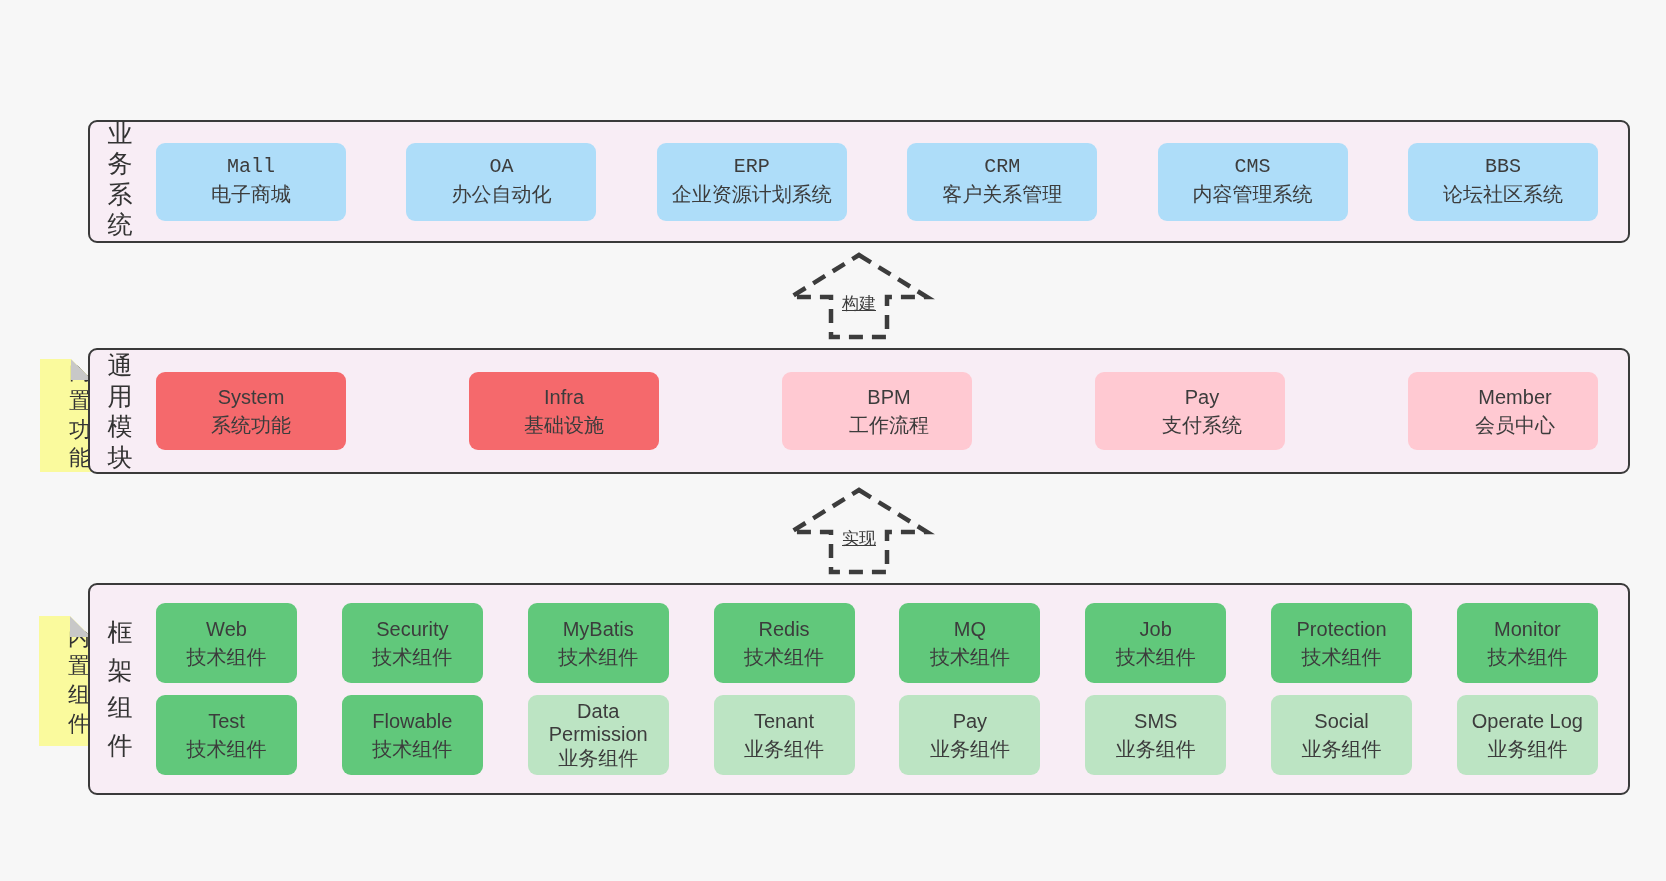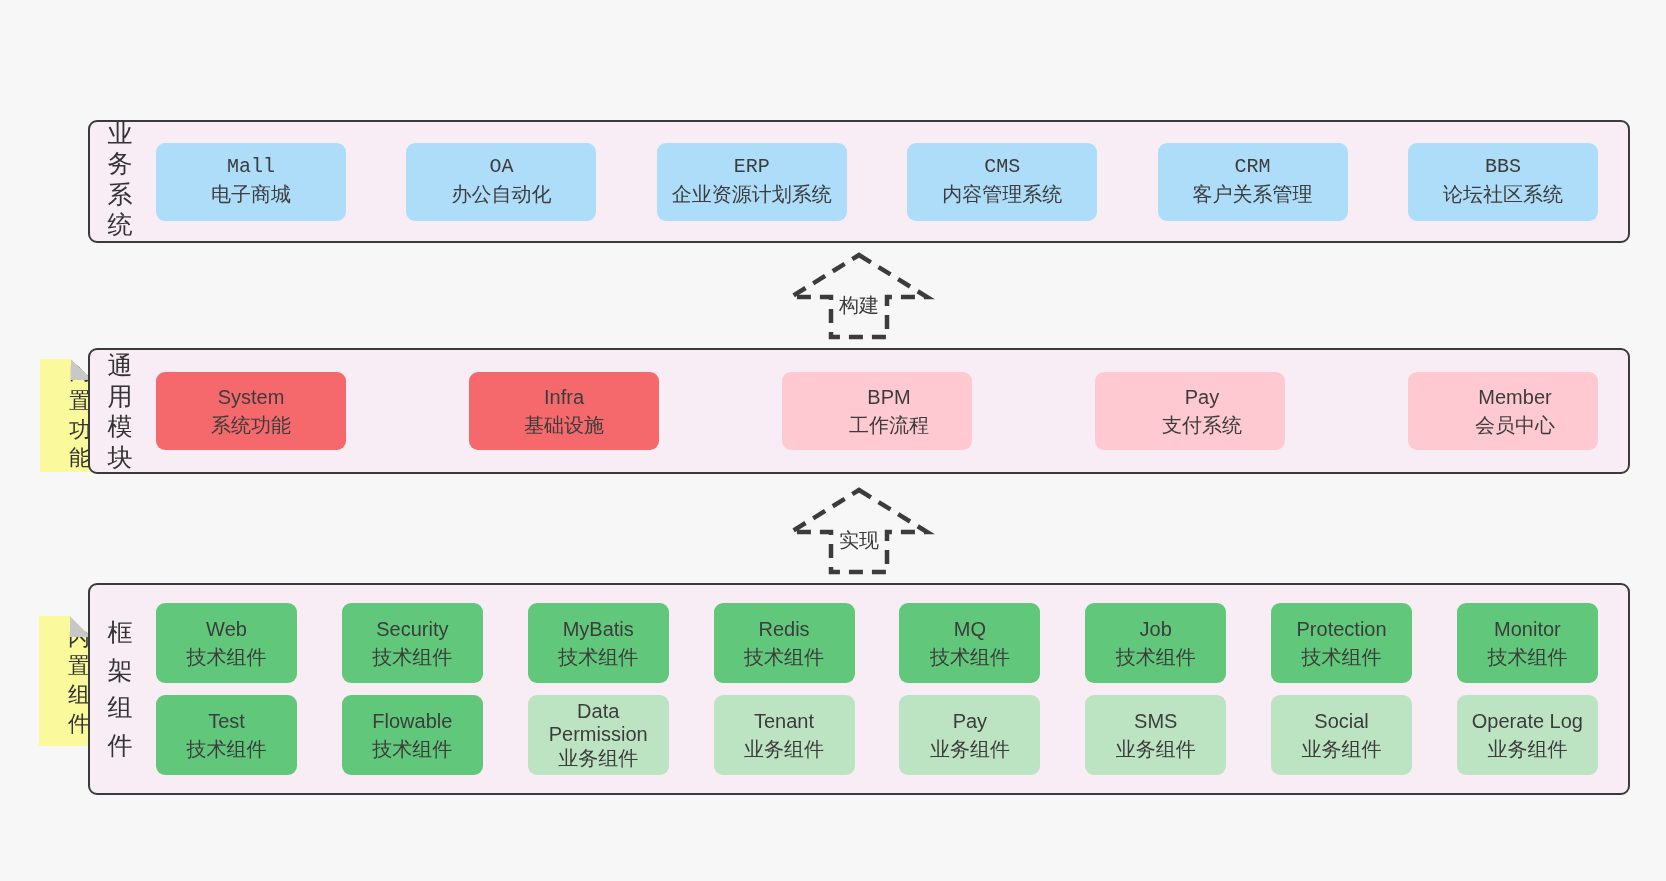--- a/index.html
+++ b/index.html
@@ -79,23 +79,24 @@
     position:absolute; left:88px; width:1542px; height:92px;
     display:flex; justify-content:center;
     z-index:1;
   }
   .arrow-shape { position:relative; width:152px; height:92px; }
   .arrow-shape svg { display:block; }
   .arrow-label {
     position:absolute; left:50%; top:42px;
     transform:translateX(-50%);
     background:#f7f7f7;
-    font-size:20px; color:#3c3c3c;
+    font-size:17px; color:#3c3c3c;
     padding:0 3px;
     white-space:nowrap;
+    text-decoration:underline;
   }
 </style>
 </head>
 <body>
 
 <div class="panel" style="top:120px; height:123px;font-family:Liberation Mono, monospace;">
   <div class="panel-label">
     <span class="vtext">业务系统</span>
   </div>
   <div class="boxes-row">
@@ -105,26 +106,26 @@
     </div>
     <div class="box blue">
       <span class="en">OA</span>
       <span class="zh">办公自动化</span>
     </div>
     <div class="box blue">
       <span class="en">ERP</span>
       <span class="zh">企业资源计划系统</span>
     </div>
     <div class="box blue">
+      <span class="en">CRM</span>
+      <span class="zh">客户关系管理</span>
+    </div>
+    <div class="box blue">
       <span class="en">CMS</span>
       <span class="zh">内容管理系统</span>
-    </div>
-    <div class="box blue">
-      <span class="en">CRM</span>
-      <span class="zh">客户关系管理</span>
     </div>
     <div class="box blue">
       <span class="en">BBS</span>
       <span class="zh">论坛社区系统</span>
     </div>
   </div>
 </div>
 
 <div class="arrow" style="top:250px;">
   <div class="arrow-shape">

